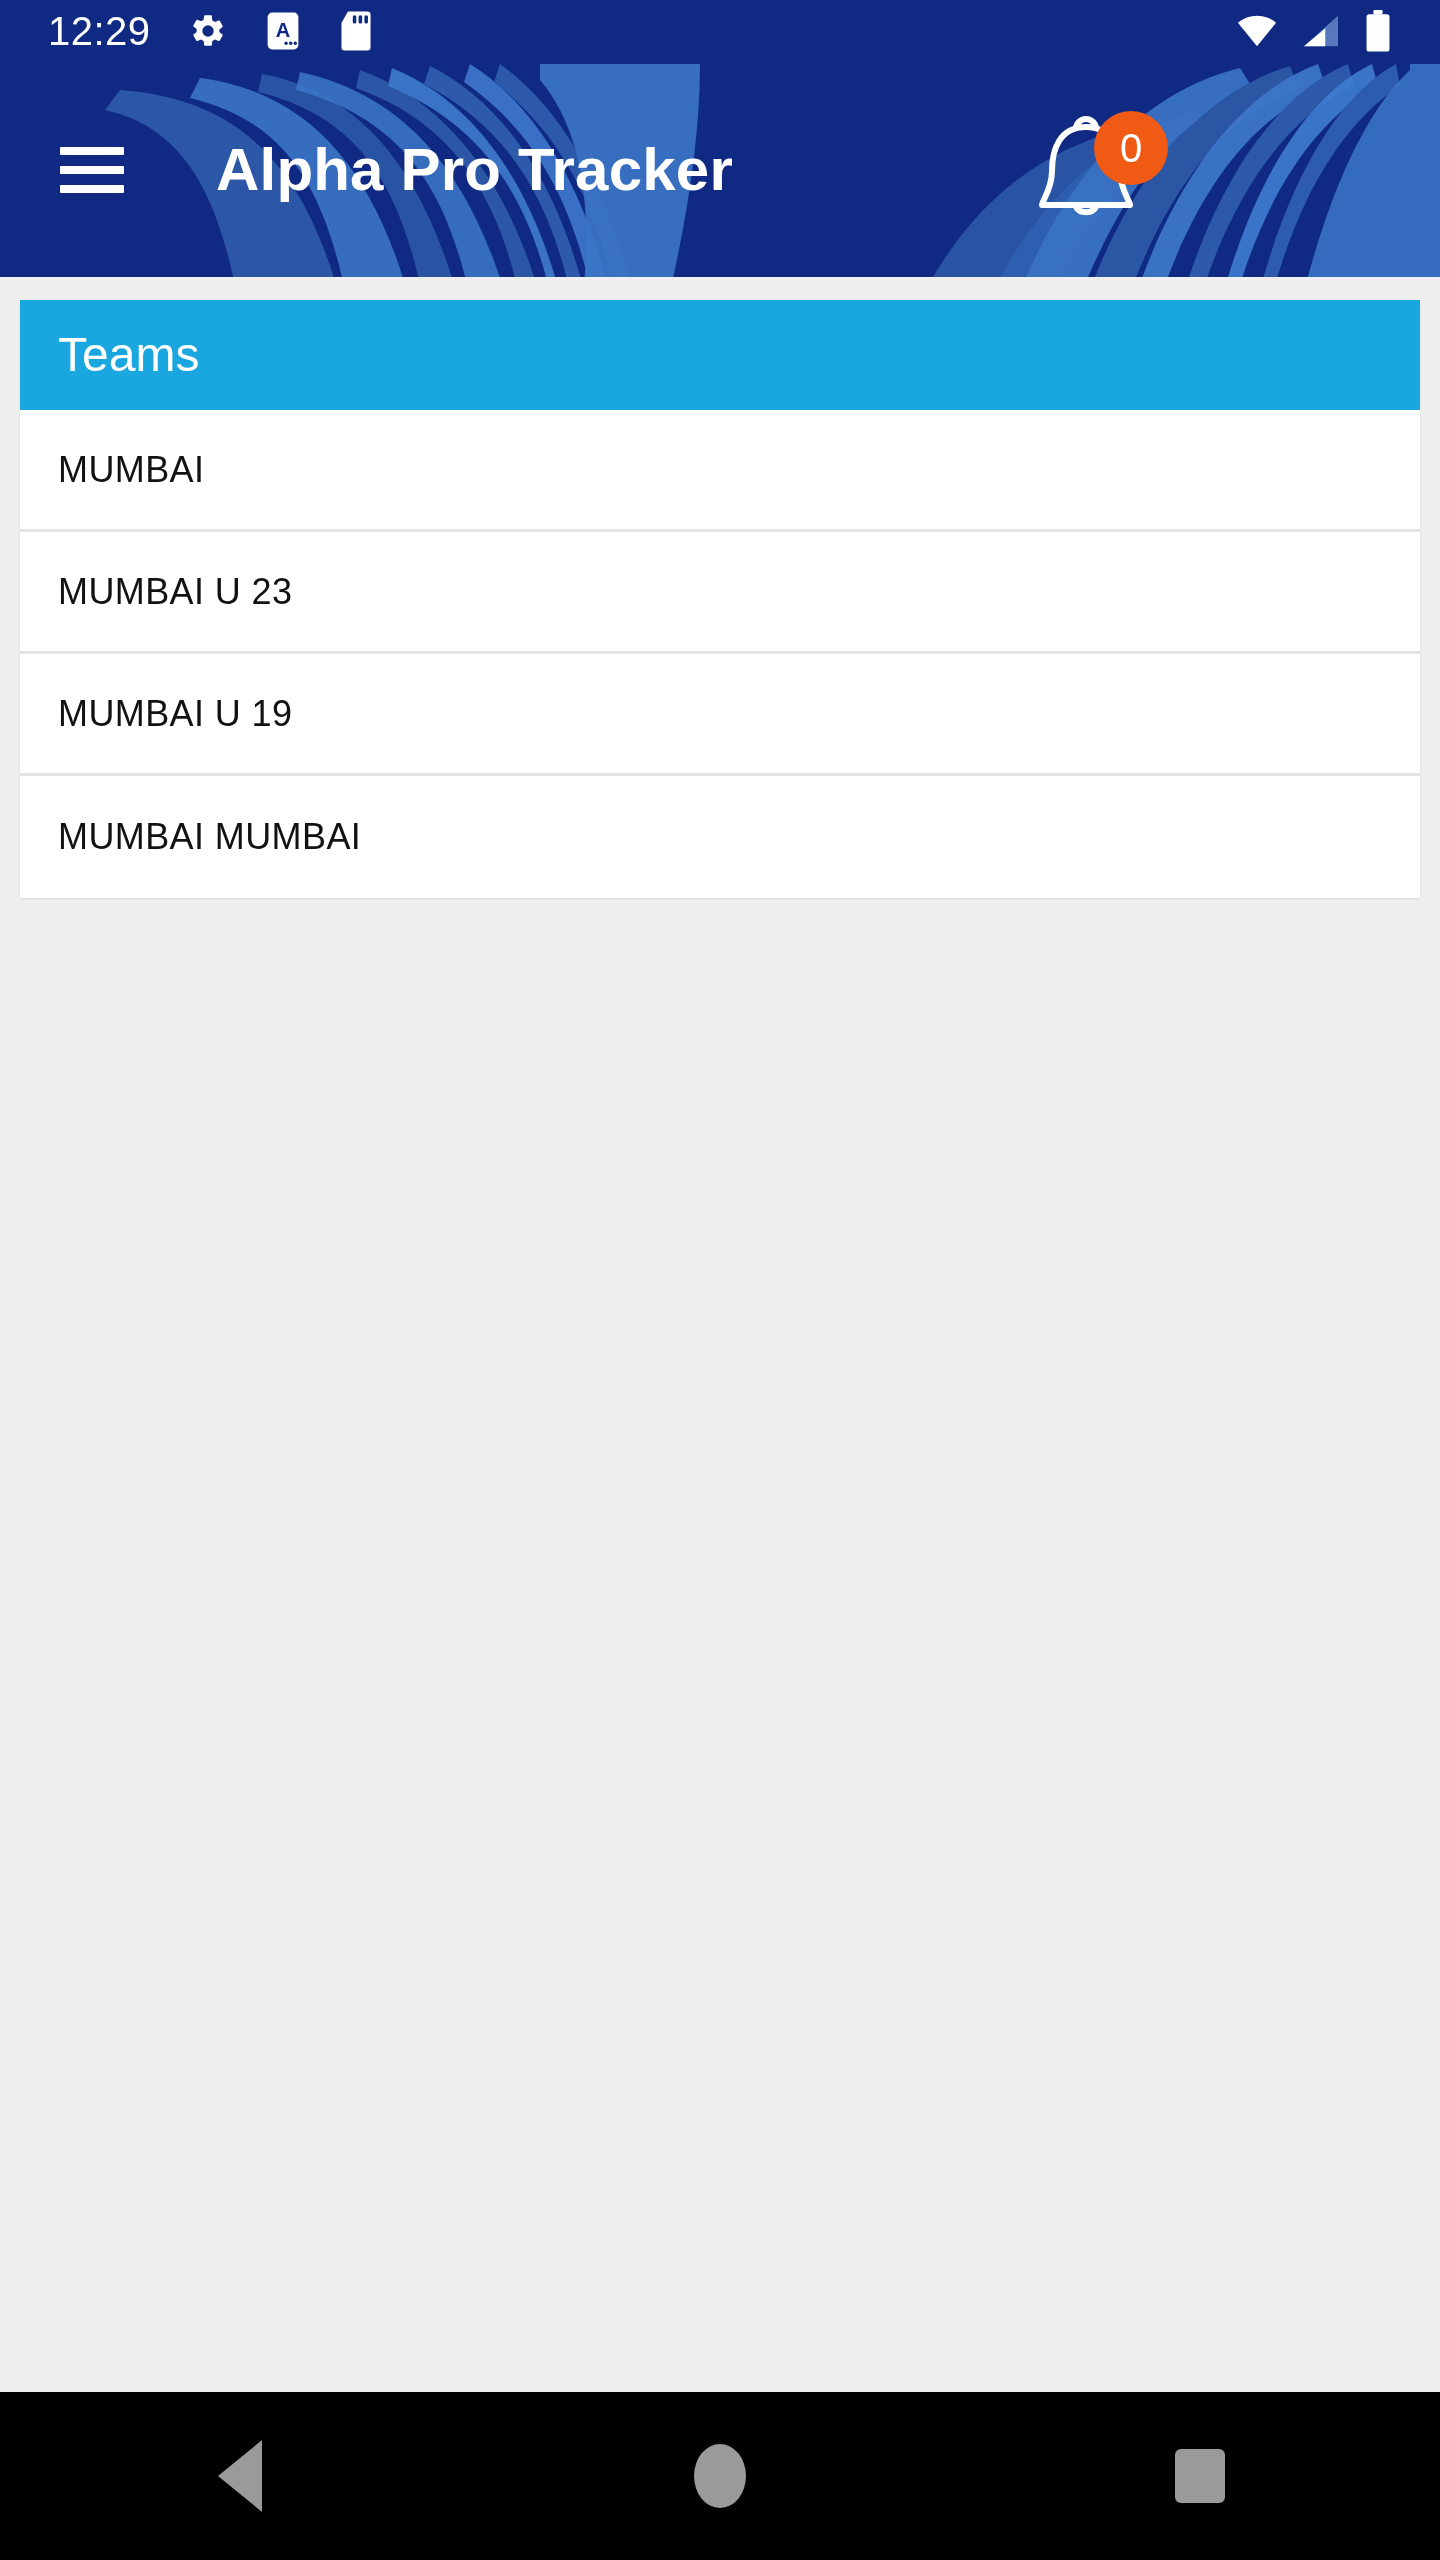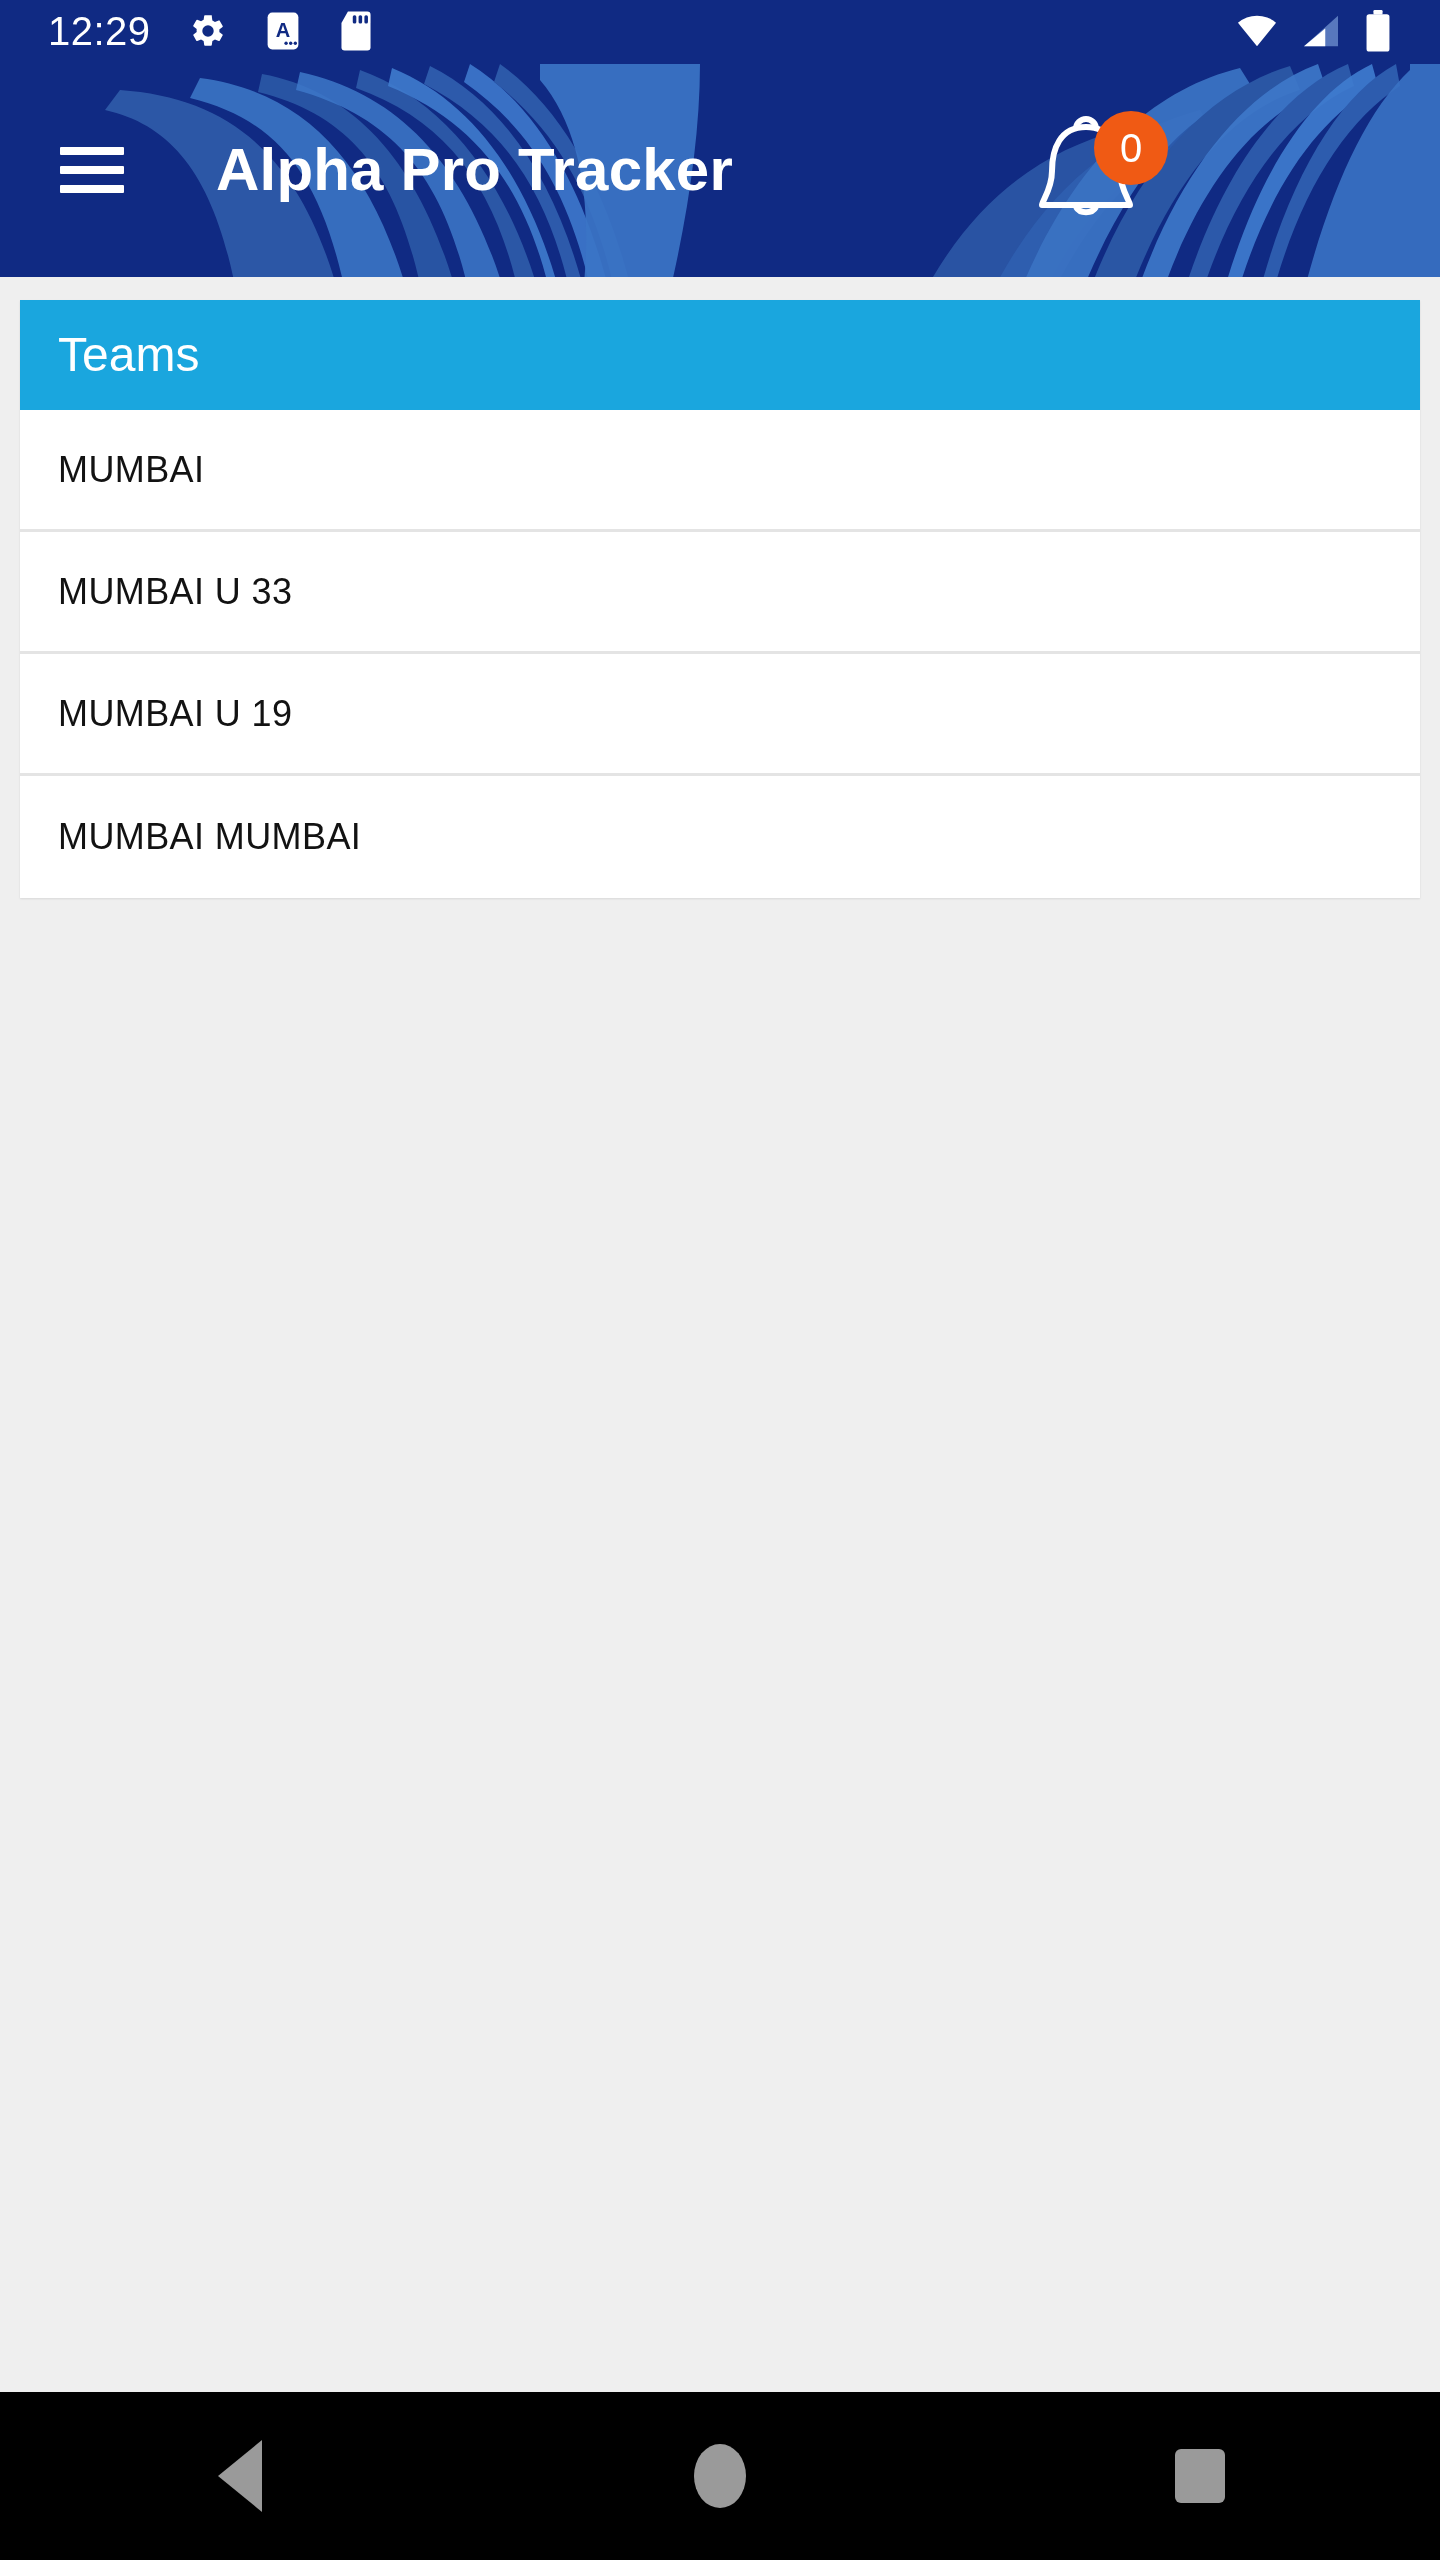--- a/index.html
+++ b/index.html
@@ -180,21 +180,21 @@
 
   <div class="card">
     <div class="card-header">
       <div class="card-header-title">Teams</div>
     </div>
 
     <div class="team-row">
       <div class="team-row-label">MUMBAI</div>
     </div>
     <div class="team-row">
-      <div class="team-row-label">MUMBAI U 33</div>
+      <div class="team-row-label">MUMBAI U 23</div>
     </div>
     <div class="team-row">
       <div class="team-row-label">MUMBAI U 19</div>
     </div>
     <div class="team-row last">
       <div class="team-row-label">MUMBAI MUMBAI</div>
     </div>
   </div>
 
   <div class="navbar">

